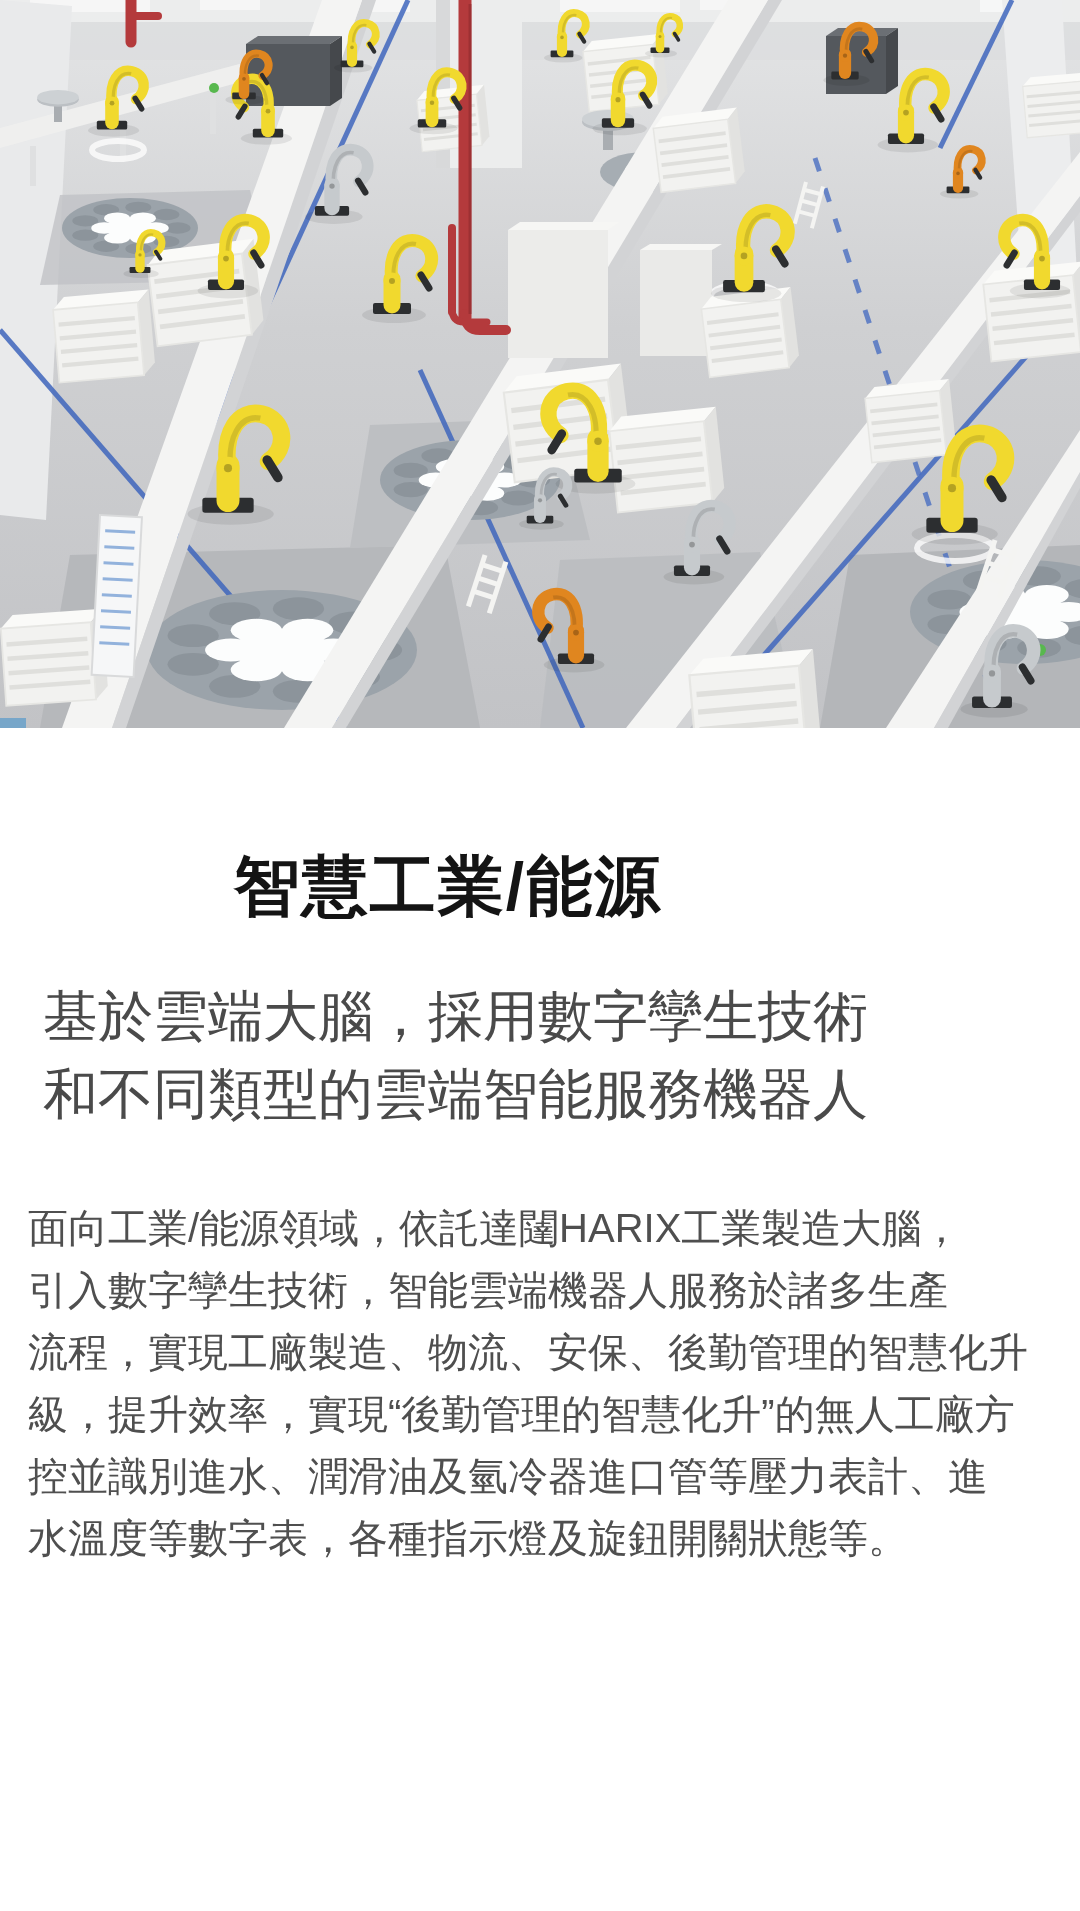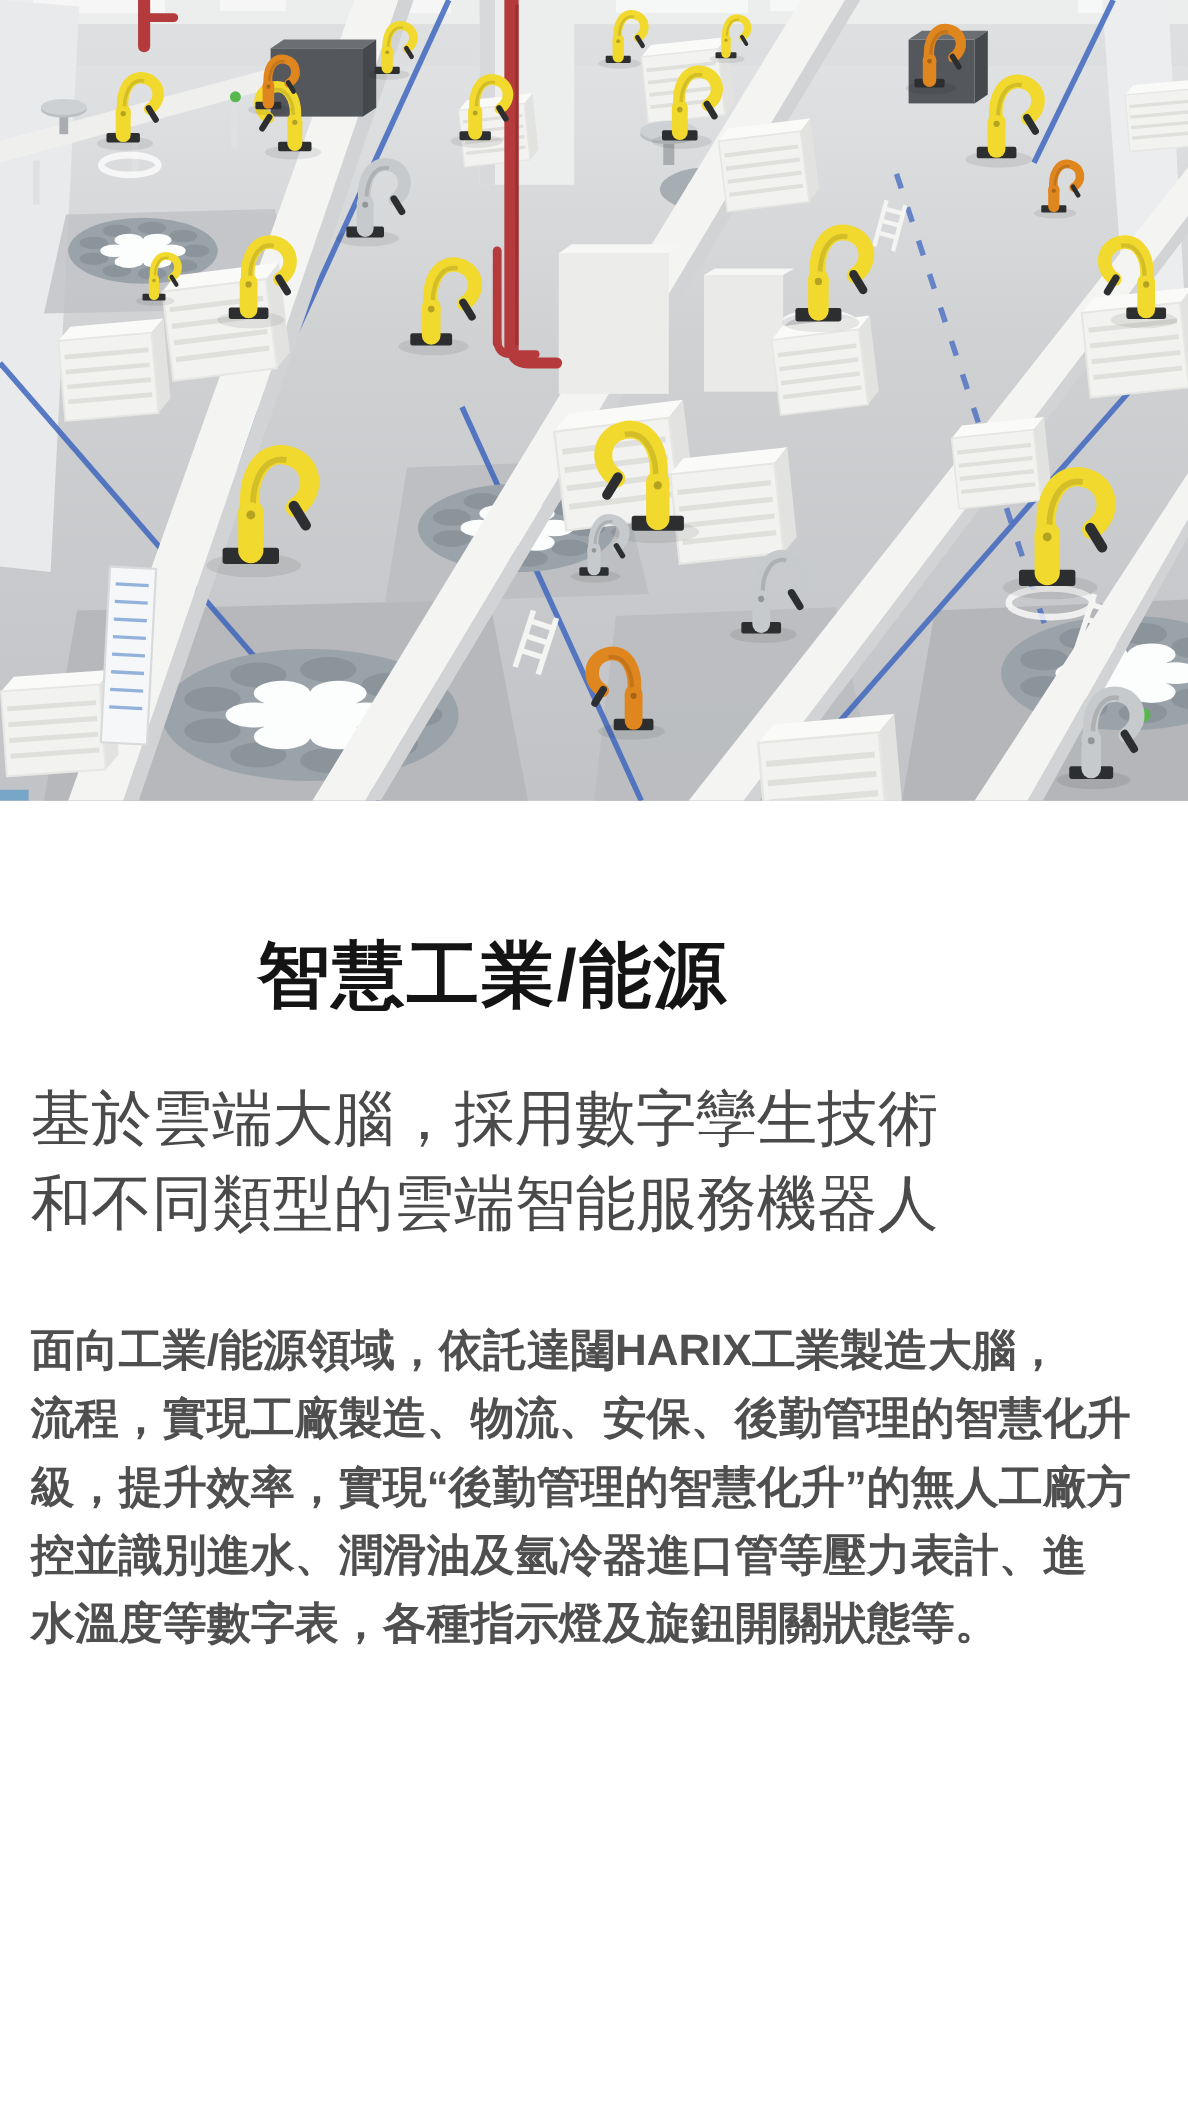--- a/index.html
+++ b/index.html
@@ -32,29 +32,29 @@
     color: #141414;
     text-align: center;
   }
 
   .subtitle {
     margin: 45px 0 0 0;
     font-size: 55px;
     line-height: 78px;
     font-weight: 500;
     color: #4a4a4a;
-    text-align: left;
+    text-align: right;
   }
   .subtitle .line { display: block; white-space: nowrap; }
 
   .body-text {
     margin: 64px 0 0 0;
     font-size: 40px;
     line-height: 62px;
-    font-weight: 700;
+    font-weight: 400;
     color: #4f4f4f;
     text-align: center;
   }
   .body-text .line { display: block; white-space: nowrap; }
 </style>
 </head>
 <body>
 
 <div class="page">
 
@@ -301,20 +301,21 @@
 
     <h1 class="title">智慧工業/能源</h1>
 
     <h2 class="subtitle">
       <span class="line">基於雲端大腦，採用數字孿生技術</span>
       <span class="line">和不同類型的雲端智能服務機器人</span>
     </h2>
 
     <p class="body-text">
       <span class="line">面向工業/能源領域，依託達闥HARIX工業製造大腦，</span>
+      <span class="line">引入數字孿生技術，智能雲端機器人服務於諸多生產</span>
       <span class="line">流程，實現工廠製造、物流、安保、後勤管理的智慧化升</span>
       <span class="line">級，提升效率，實現“後勤管理的智慧化升”的無人工廠方</span>
       <span class="line">控並識別進水、潤滑油及氫冷器進口管等壓力表計、進</span>
       <span class="line">水溫度等數字表，各種指示燈及旋鈕開關狀態等。</span>
     </p>
 
   </section>
 </div>
 
 </body></html>

